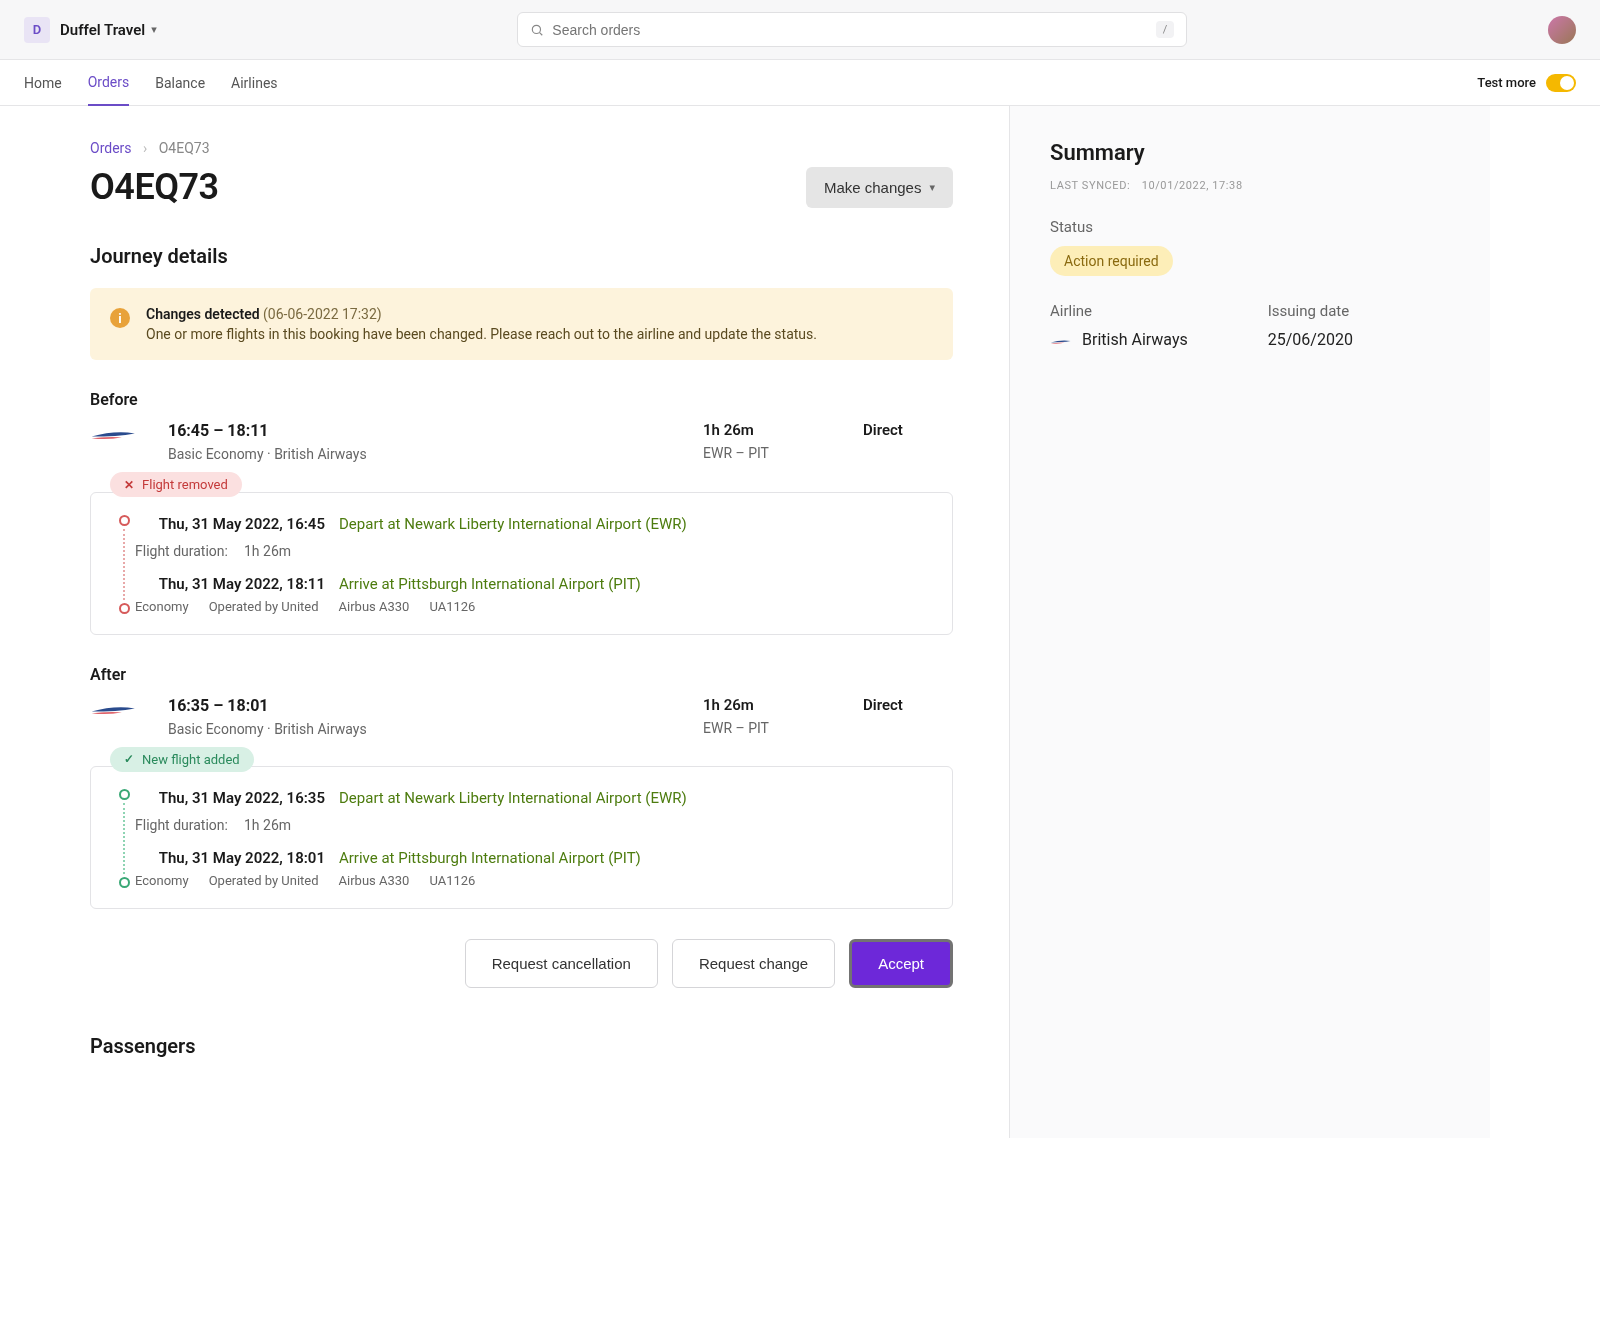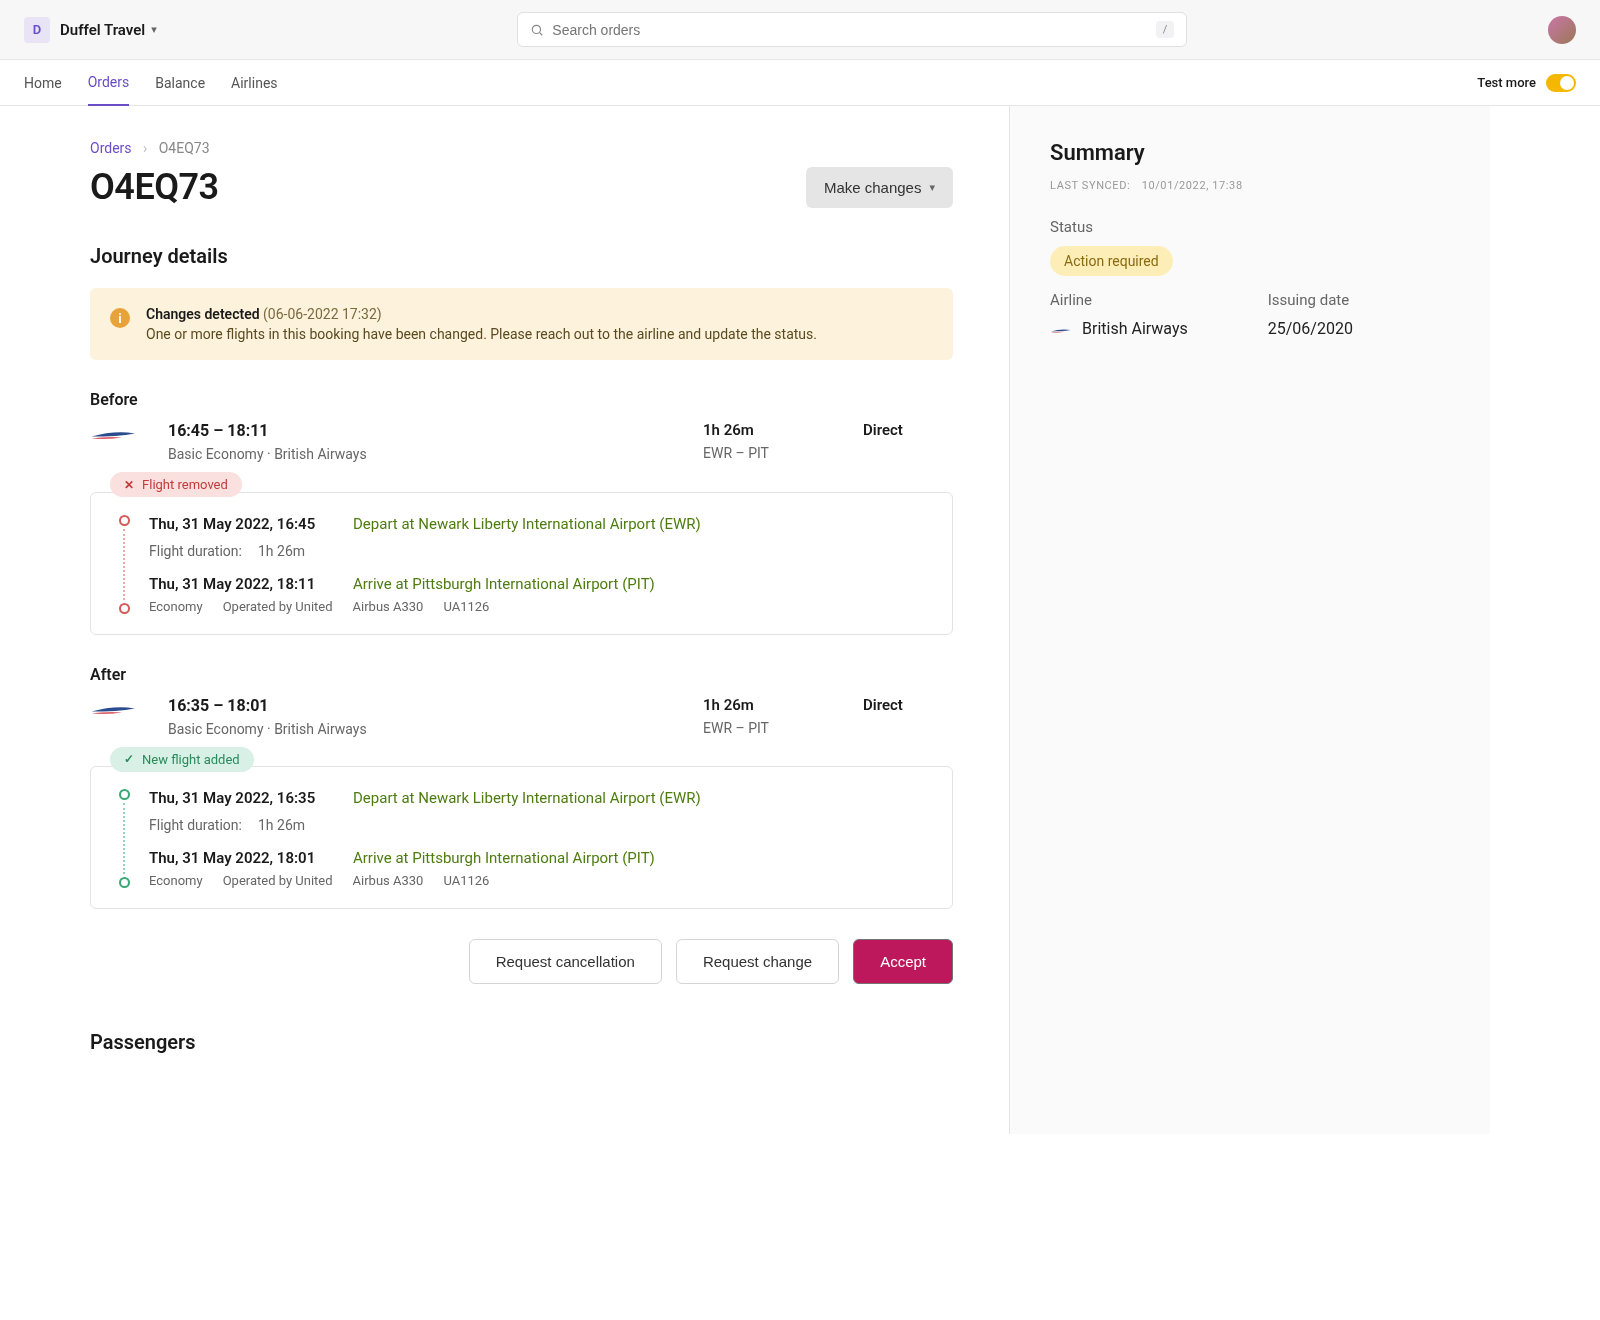--- a/index.html
+++ b/index.html
@@ -78,34 +78,34 @@
 .seg-dot.green { border-color:#3aa876; }
 .seg-line { width:0; flex:1; border-left:2px dotted; margin:3px 0; min-height:60px; }
 .seg-line.red { border-color:#e8a8a8; }
 .seg-line.green { border-color:#8ed4b3; }
 .seg-body { flex:1; }
 .seg-main { display:flex; gap:14px; font-size:15px; }
 .seg-time { font-weight:600; min-width:190px; }
 .seg-text { color:#4d7c0f; }
 .seg-duration { color:#666; font-size:14px; margin:10px 0 16px 0; display:flex; gap:16px; }
 .seg-meta { color:#666; font-size:13px; display:flex; gap:20px; margin-top:6px; }
-.seg-timeline { display:flex; gap:18px; }
+.seg-timeline { display:flex; gap:4px;text-align:right; }
 
 
 .actions { display:flex; justify-content:flex-end; gap:14px; margin-bottom:46px; }
 .btn { padding:13px 26px; border-radius:6px; font-size:15px; font-weight:500; cursor:pointer; }
 .btn.outline { background:#fff; border:1px solid #d5d5d8; color:#333; }
-.btn.primary { background:#be185d; border:1px solid #737373; color:#fff; }
+.btn.primary { background:#6d28d9; border:3px solid #737373; color:#fff; }
 
 
 .summary-title { font-size:22px; font-weight:600; margin-bottom:14px; }
 .synced { font-size:11px; letter-spacing:0.6px; color:#999; margin-bottom:26px; }
 .synced .lbl { text-transform:uppercase; margin-right:8px; }
 .status-lbl { color:#666; font-size:15px; margin-bottom:10px; }
-.status-badge { display:inline-block; background:#fdeeb8; color:#8a6a10; padding:7px 14px; border-radius:16px; font-size:14px; margin-bottom:15px; }
+.status-badge { display:inline-block; background:#fdeeb8; color:#8a6a10; padding:7px 14px; border-radius:16px; font-size:14px; margin-bottom:26px; }
 .grid2 { display:flex; gap:80px; }
 .gcol .glabel { color:#666; font-size:15px; margin-bottom:10px; }
 .gcol .gval { font-size:16px; color:#222; display:flex; align-items:center; gap:10px; }
 .ba-mini svg { width:22px; }
 
 </style>
 </head>
 <body>
 
 <div class="topbar">

